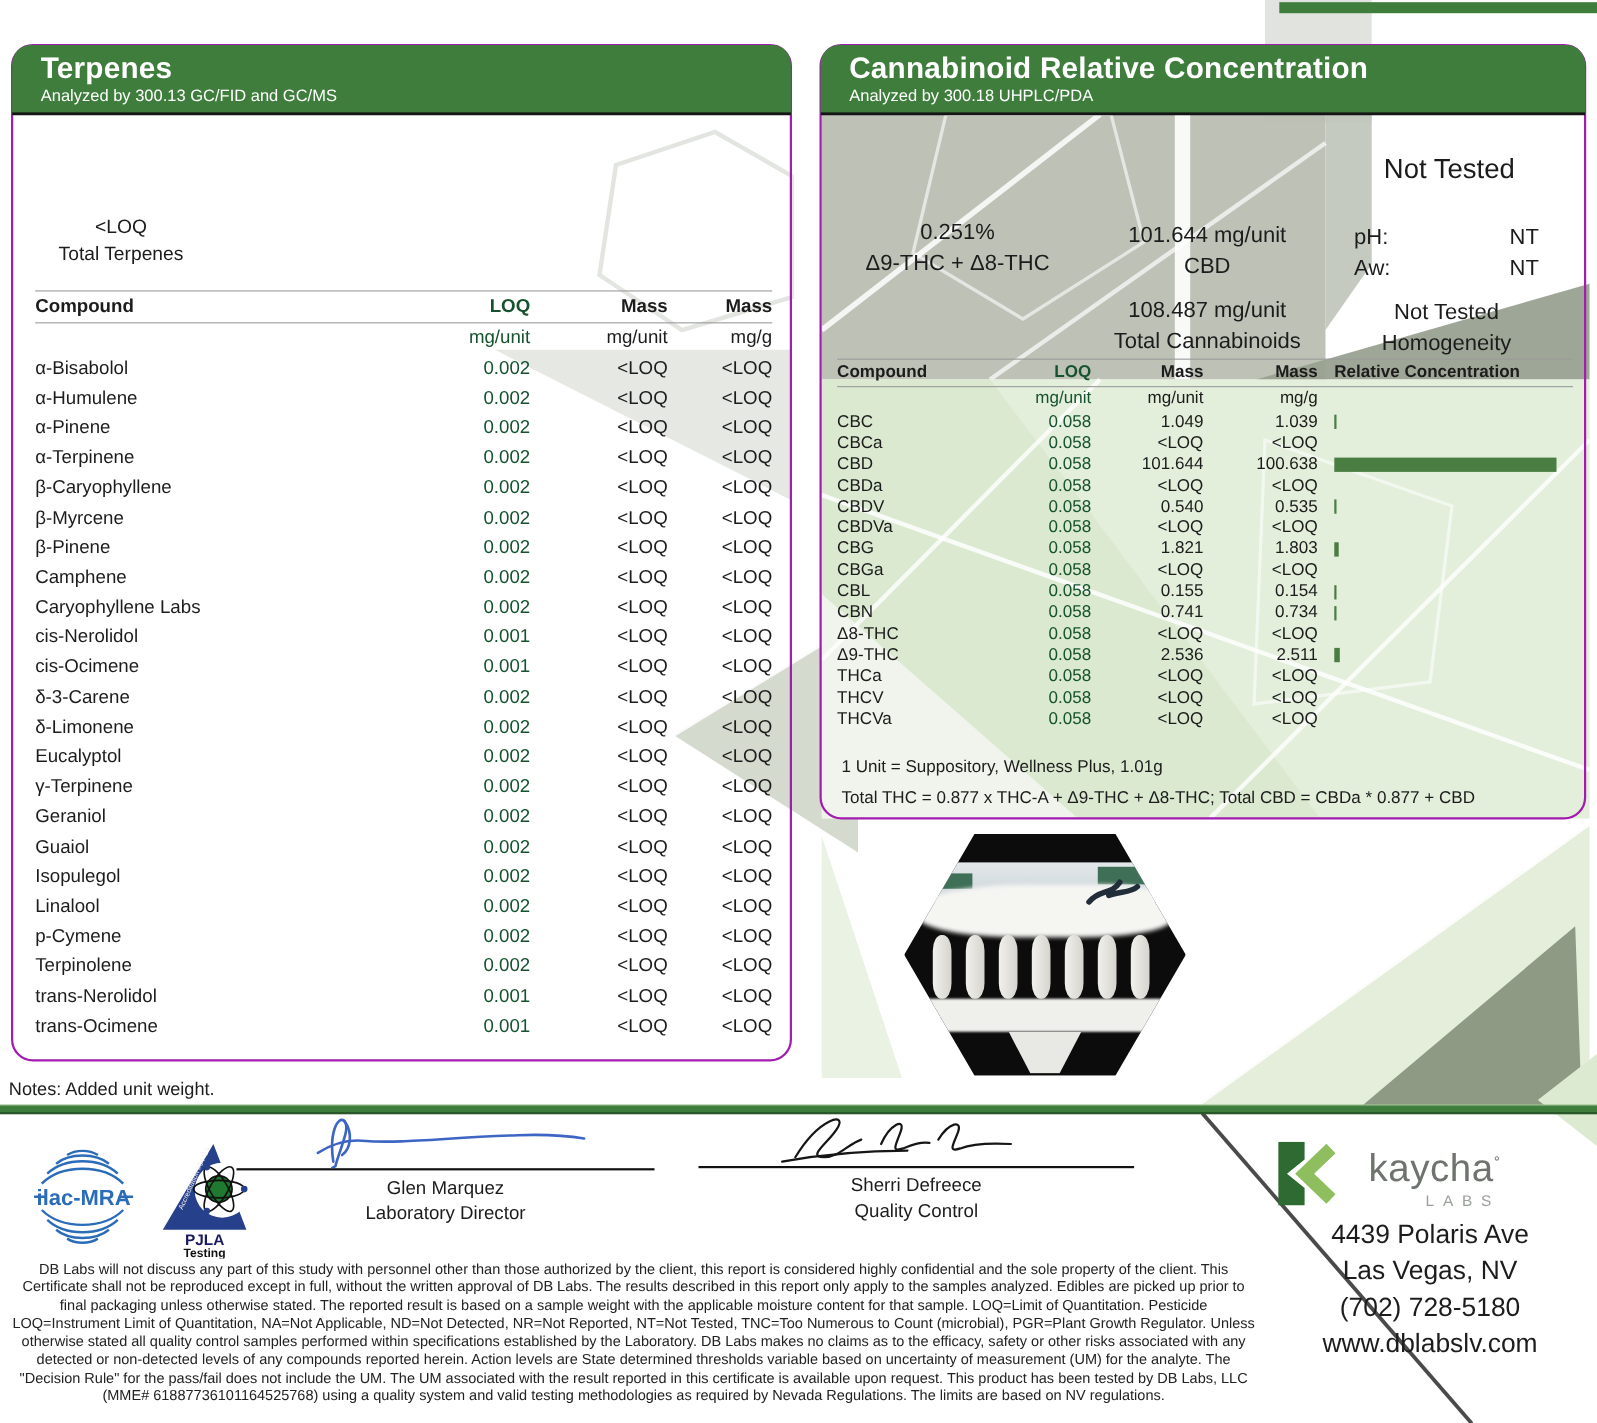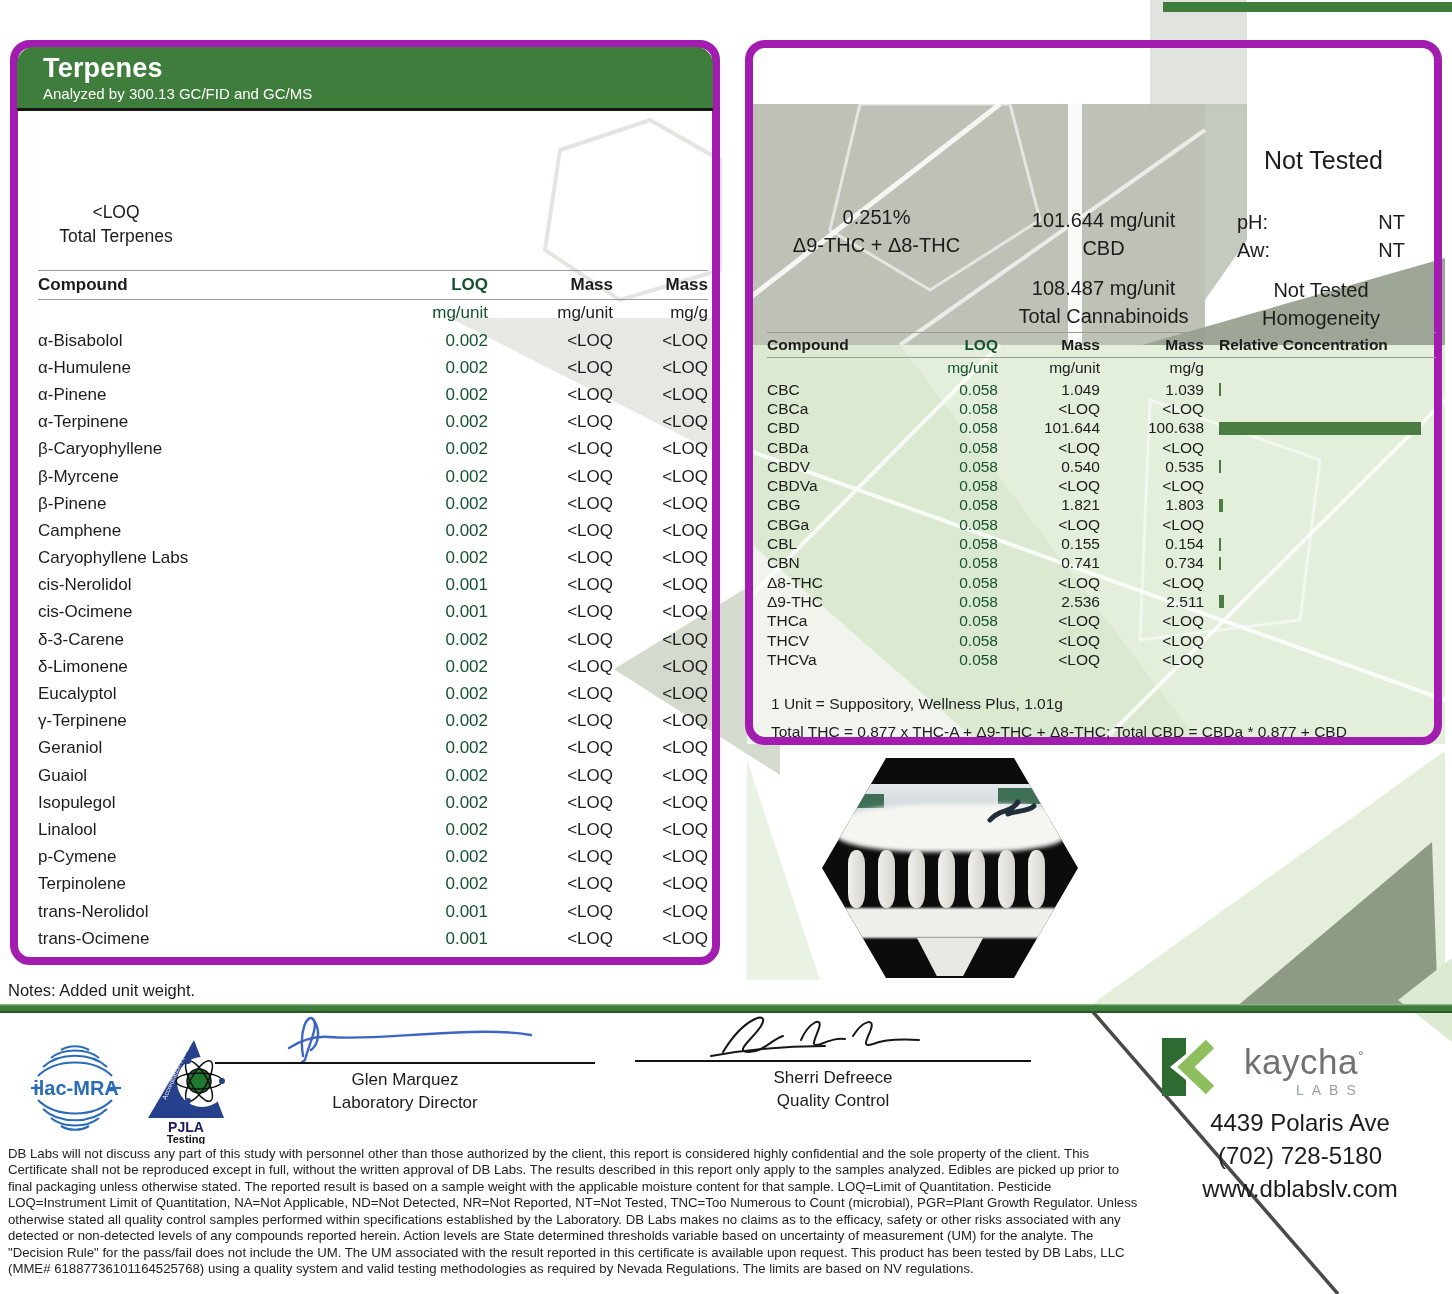--- a/index.html
+++ b/index.html
@@ -1,21 +1,21 @@
 <!DOCTYPE html>
 <html><head>
 <meta charset="utf-8">
 <style>
   html,body{margin:0;padding:0;background:#ffffff;}
   #page{position:relative;width:1452px;height:1294px;background:#ffffff;overflow:hidden;
         font-family:"Liberation Sans",sans-serif;color:#1c1c1c;}
   
   #bg-deco{position:absolute;left:0;top:0;z-index:0;}
   
-  .panel{position:absolute;border:8px solid #a21caf;border-radius:20px;background:transparent;z-index:1;box-sizing:border-box;}
+  .panel{position:absolute;border:2px solid #a21caf;border-radius:20px;background:transparent;z-index:1;box-sizing:border-box;}
   #terp-panel{left:10px;top:40px;width:710px;height:925px;}
   #cann-panel{left:745px;top:40px;width:697px;height:705px;}
   .panel-header{position:absolute;left:-1px;top:-1px;width:calc(100% + 2px);height:64px;background:#3E7D3B;
         border-radius:17px 17px 0 0;border-bottom:3px solid #151515;color:#ffffff;
         padding:6px 0 0 26px;box-sizing:border-box;}
   .panel-title{font-size:27px;font-weight:600;letter-spacing:.2px;}
   .panel-sub{font-size:15px;margin-top:1px;}
   
   .terp-summary{position:absolute;left:22px;top:152px;width:152px;text-align:center;font-size:17.5px;line-height:24px;}
   .terp-table{position:absolute;left:20px;top:222px;width:670px;font-size:17px;}
@@ -68,21 +68,21 @@
   #sig2{left:635px;top:1008px;width:396px;}
   .sig-img{height:52px;position:relative;}
   .sig-rule{border-top:2.5px solid #111;}
   .sig-name{margin-top:4px;}
   .kaycha{position:absolute;left:1162px;top:1038px;width:290px;display:flex;align-items:flex-start;z-index:1;}
   .kaycha-text{margin-left:24px;}
   .kaycha-word{font-size:35px;color:#6e736e;font-weight:500;letter-spacing:.5px;line-height:36px;}
   .kaycha-deg{font-size:14px;vertical-align:super;color:#6e736e;}
   .kaycha-labs{font-size:14px;color:#9aa09a;letter-spacing:8px;margin:2px 0 0 52px;}
   .address{position:absolute;left:1150px;top:1106px;width:300px;text-align:center;font-size:24px;line-height:33px;z-index:1;}
-  .disclaimer{position:absolute;left:8px;top:1146px;width:1136px;font-size:13.2px;line-height:16.45px;color:#222;z-index:1;}
+  .disclaimer{position:absolute;left:8px;top:1146px;width:1136px;font-size:13.2px;line-height:16.45px;color:#222;z-index:1;text-align:center;}
 </style>
 </head>
 <body>
 
 <div id="page">
 
   <svg id="bg-deco" width="1452" height="1294" viewBox="0 0 1452 1294" aria-hidden="true">
 
     <polygon points="1150,0 1247,0 1247,112 1150,112" fill="#dbded8" opacity="0.85"></polygon>
     <rect x="1163" y="2" width="289" height="10" fill="#3E7D3B"></rect>
@@ -277,20 +277,24 @@
       <span class="col-name">trans-Ocimene</span>
       <span class="col-loq gray">0.001</span>
       <span class="col-m1">&lt;LOQ</span>
       <span class="col-m2">&lt;LOQ</span>
     </div>
         </div>
     </div>
   </section>
 
   <section class="panel" id="cann-panel">
+    <div class="panel-header">
+      <div class="panel-title">Cannabinoid Relative Concentration</div>
+      <div class="panel-sub">Analyzed by 300.18 UHPLC/PDA</div>
+    </div>
     <div class="nt-top bold">Not Tested</div>
     <div class="sum-thc">
       <div class="bold">0.251%</div>
       <div>Δ9-THC + Δ8-THC</div>
     </div>
     <div class="sum-cbd">
       <div class="bold">101.644 mg/unit</div>
       <div>CBD</div>
     </div>
     <div class="sum-ph">
@@ -547,19 +551,20 @@
       <path d="M48,6 L24,29 L48,52" stroke="#8fbe5e" stroke-width="12" fill="none"></path>
     </svg>
     <div class="kaycha-text">
       <div class="kaycha-word"><span>kaycha</span><span class="kaycha-deg">°</span></div>
       <div class="kaycha-labs">LABS</div>
     </div>
   </div>
 
   <div class="address">
     <div>4439 Polaris Ave</div>
+    <div>Las Vegas, NV</div>
     <div>(702) 728-5180</div>
     <div>www.dblabslv.com</div>
   </div>
 
   <div class="disclaimer">DB Labs will not discuss any part of this study with personnel other than those authorized by the client, this report is considered highly confidential and the sole property of the client. This Certificate shall not be reproduced except in full, without the written approval of DB Labs. The results described in this report only apply to the samples analyzed. Edibles are picked up prior to final packaging unless otherwise stated. The reported result is based on a sample weight with the applicable moisture content for that sample. LOQ=Limit of Quantitation. Pesticide LOQ=Instrument Limit of Quantitation, NA=Not Applicable, ND=Not Detected, NR=Not Reported, NT=Not Tested, TNC=Too Numerous to Count (microbial), PGR=Plant Growth Regulator. Unless otherwise stated all quality control samples performed within specifications established by the Laboratory. DB Labs makes no claims as to the efficacy, safety or other risks associated with any detected or non-detected levels of any compounds reported herein. Action levels are State determined thresholds variable based on uncertainty of measurement (UM) for the analyte. The "Decision Rule" for the pass/fail does not include the UM. The UM associated with the result reported in this certificate is available upon request. This product has been tested by DB Labs, LLC (MME# 61887736101164525768) using a quality system and valid testing methodologies as required by Nevada Regulations. The limits are based on NV regulations.</div>
 
 </div>
 
 </body></html>

